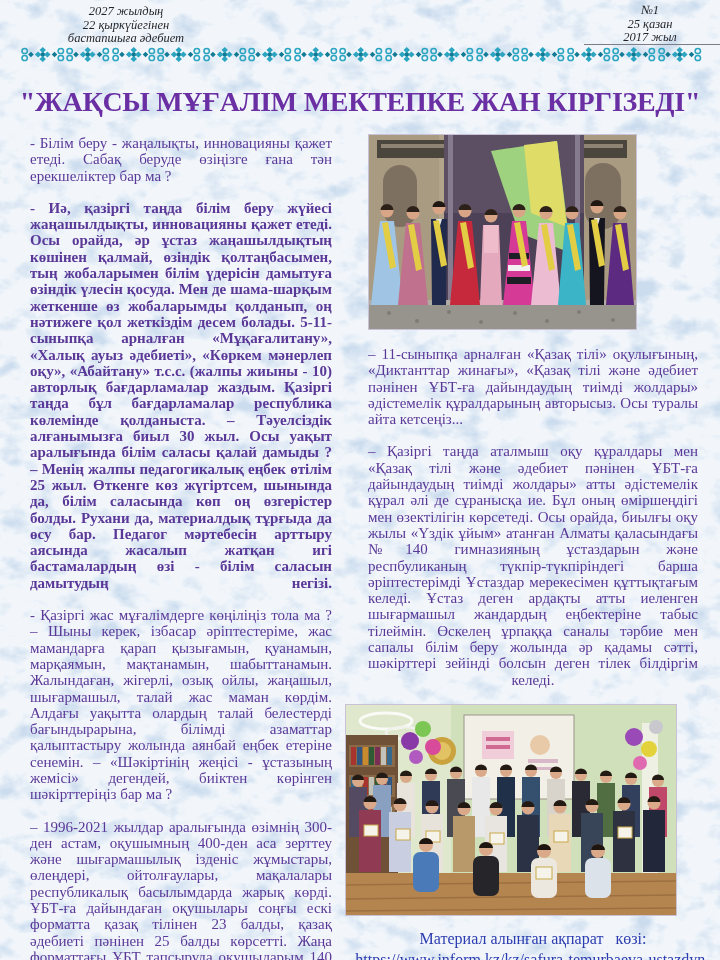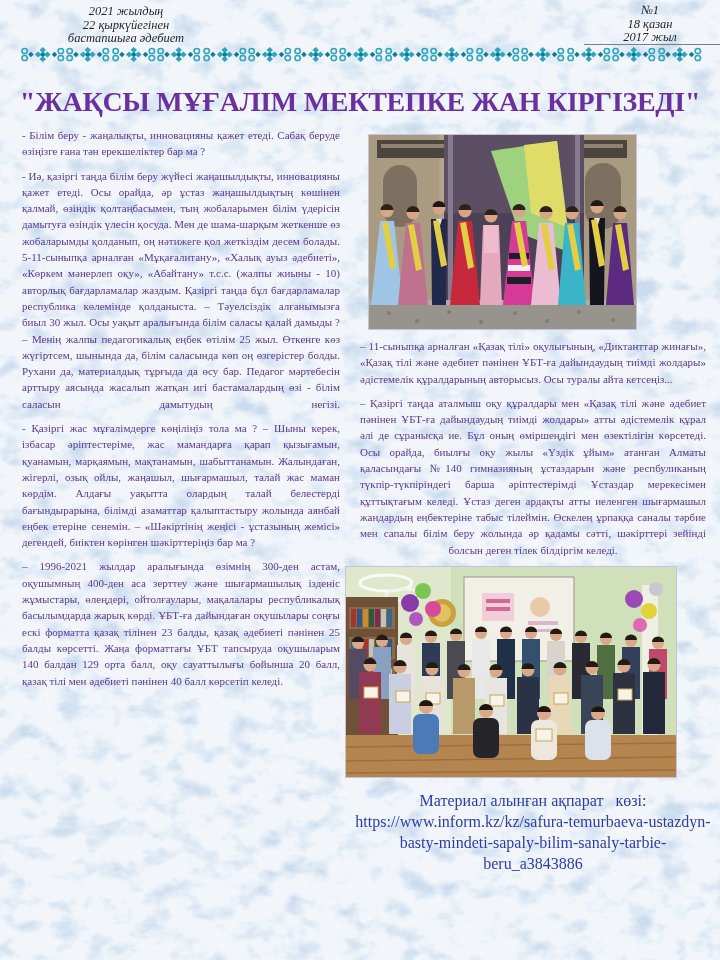--- a/index.html
+++ b/index.html
@@ -23,22 +23,22 @@
   .ornament svg{flex:1 1 auto;height:17px;}
 
   
   .title{position:absolute;top:63px;left:0;right:0;text-align:center;
     font-weight:bold;font-size:28px;line-height:40px;color:var(--title,#6a2fa3);
     letter-spacing:-0.3px;}
 
   
   .col-left{position:absolute;left:14px;top:119px;width:334px;}
   .col-right{position:absolute;left:352px;top:120px;width:362px;}
-  p{margin:8px;text-align:justify;font-size:11px;line-height:16.3px;}
-  p.justify-last{text-align-last:justify;}
+  p{margin:16px;text-align:justify;font-size:15px;line-height:16.3px;}
+  p.justify-last{text-align-last:justify;font-weight:bold;}
   p.center-last{text-align-last:center;}
 
   .photo{display:block;border:1px solid #c9c2d6;background:#fff;}
   .photo-1{margin:14px 0 6px 16px;}
   .photo-2{margin:6px 0 0 -7px;}
 
   .source{margin-top:12px;color:var(--source,#2b3bb0);font-size:16px;line-height:21px;text-align:center;}
   .source .lbl{white-space:pre-wrap;}
   .source .url{overflow-wrap:anywhere;}
 </style>
@@ -50,27 +50,27 @@
   <svg class="texture" width="720" height="960">
     <filter id="marble">
       <feTurbulence type="fractalNoise" baseFrequency="0.035 0.05" numOctaves="4" seed="11"></feTurbulence>
       <feColorMatrix type="matrix" values="0 0 0 0 1  0 0 0 0 1  0 0 0 0 1  1.6 1.6 1.6 0 -1.45"></feColorMatrix>
     </filter>
     <rect width="720" height="960" fill="#cbdcee"></rect>
     <rect width="720" height="960" filter="url(#marble)" opacity="0.75"></rect>
   </svg>
 
   <div class="hdr-left">
-    <div>2021 жылдың</div>
+    <div>2027 жылдың</div>
     <div>22 қыркүйегінен</div>
     <div>бастапшыға әдебиет</div>
   </div>
   <div class="hdr-right">
     <div>№1</div>
-    <div>18 қазан</div>
+    <div>25 қазан</div>
     <div>2017 жыл</div>
   </div>
   <div class="hdr-rule"></div>
 
   <div class="ornament">
   <svg viewBox="0 0 44 17" preserveAspectRatio="none">
     <g fill="none" stroke="#2ba4c0" stroke-width="1.5">
       <circle cx="4.5" cy="5" r="2.6"></circle>
           <circle cx="4.5" cy="12" r="2.6"></circle>
       <circle cx="39.5" cy="5" r="2.6"></circle>

